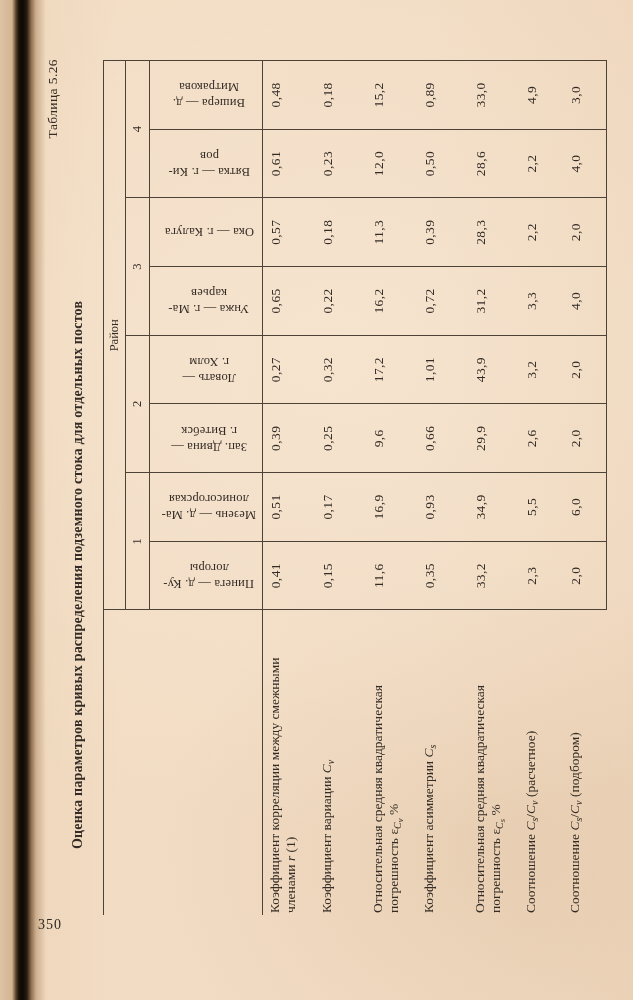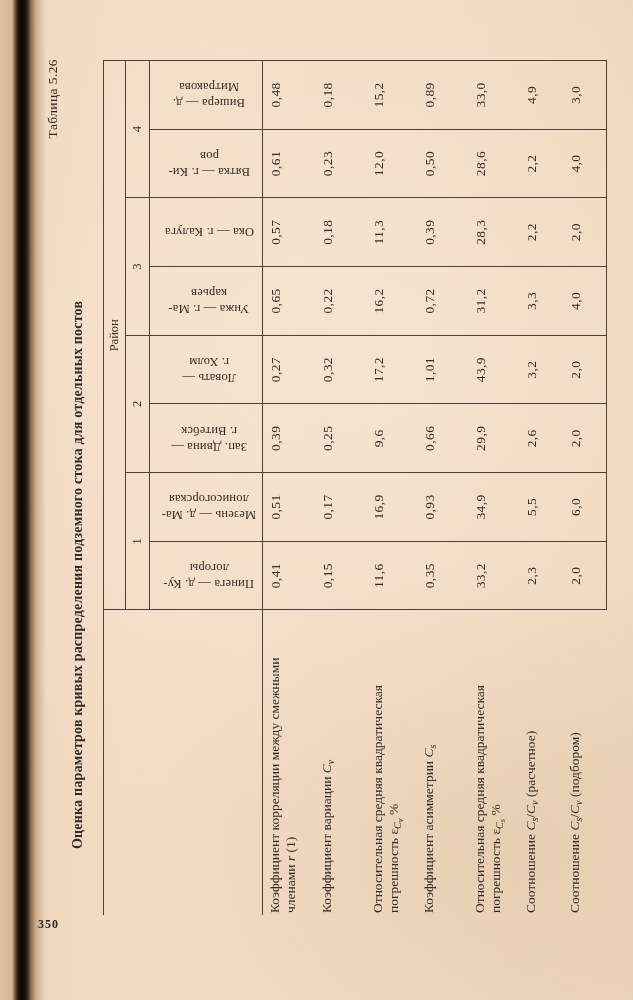--- a/index.html
+++ b/index.html
@@ -9,21 +9,21 @@
           background:
             radial-gradient(ellipse 900px 700px at 55% 35%, rgba(255,244,228,.35), rgba(0,0,0,0) 70%),
             radial-gradient(ellipse 500px 400px at 80% 85%, rgba(216,186,152,.35), rgba(0,0,0,0) 70%),
             linear-gradient(90deg, #e3c6a8 0px, #efd8bd 45px, #f2dcc4 120px, #f1dbc3 420px, #eed6bc 633px);
           color:#332b24; overflow:hidden; }
   .binding { position:absolute; left:0; top:0; width:46px; height:1000px;
              background:linear-gradient(90deg,
                #dfc3a4 0px, #d3b492 12px, #57402c 16px, #181007 19px,
                #0e0904 23px, #2b1d10 27px, #8a6b4c 31px, #cdaf8f 36px,
                rgba(223,197,168,0) 46px); }
-  .pagenum { position:absolute; left:38px; top:917px; font-size:12px; font-weight:bold;
+  .pagenum { position:absolute; left:38px; top:917px; font-size:14px; font-weight:normal;
              letter-spacing:1px; color:#2e2720; }
 
   
   .rot { position:absolute; left:45px; top:55px; width:860px; height:575px;
          transform-origin:0 0; transform:rotate(-90deg) translateX(-860px); }
   .tbl-label { position:absolute; top:0px; right:4px; font-size:13.5px; letter-spacing:.4px; }
   .tbl-title { position:absolute; top:25px; left:66px; width:780px; font-size:14px;
                font-weight:bold; letter-spacing:.2px; white-space:nowrap; }
 
   table.tbl { position:absolute; top:58px; left:0; width:855px;

